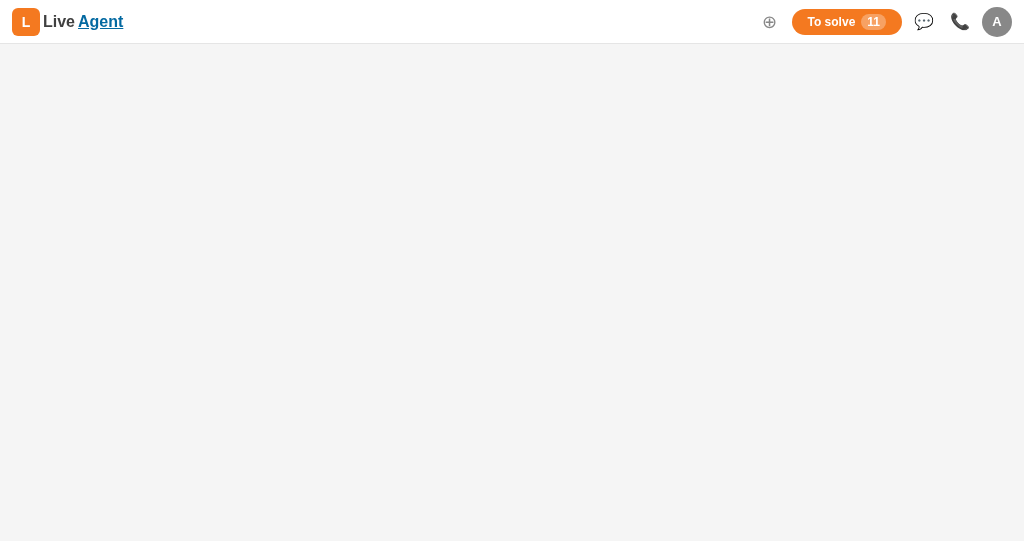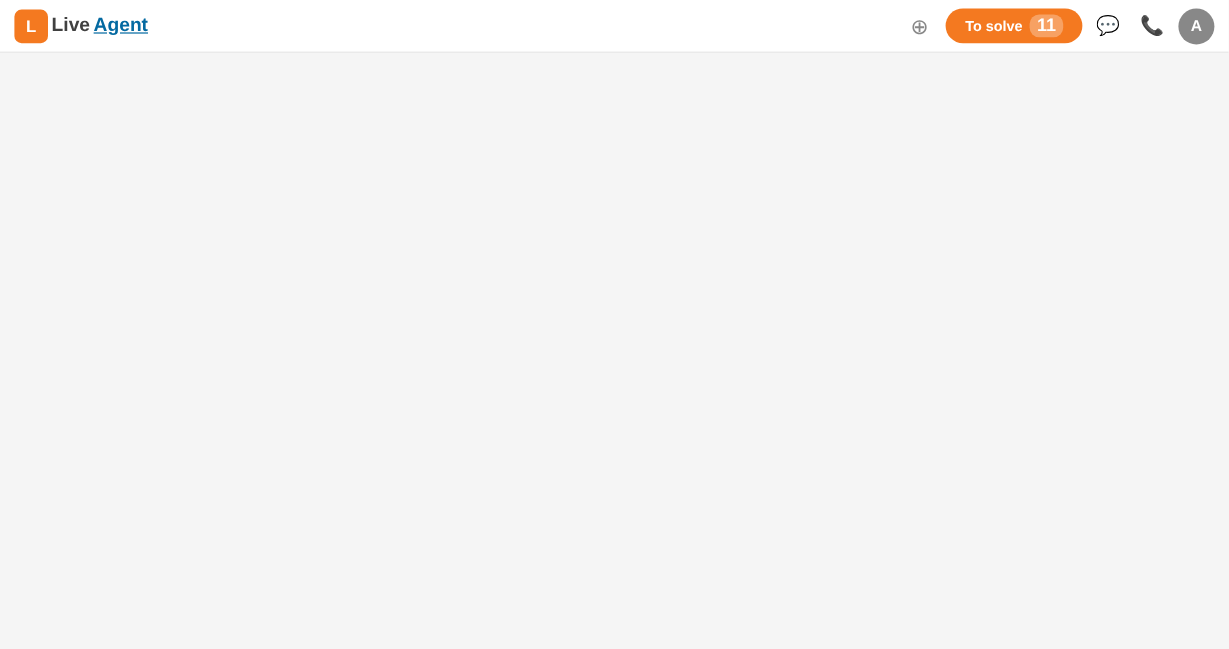--- a/index.html
+++ b/index.html
@@ -19,20 +19,20 @@
   <div class="top-nav" style="position:relative; width:100%; height:44px; display:flex; align-items:center; padding:0 12px; gap:8px; background:#fff; border-bottom:1px solid #e5e5e5; flex-shrink:0;">
     <div style="display:flex;align-items:center;gap:3px;">
       <div style="width:28px;height:28px;background:#f47920;border-radius:6px;display:flex;align-items:center;justify-content:center;color:#fff;font-size:14px;font-weight:700;">L</div>
       <span style="font-size:16px;font-weight:700;color:#404040;">Live</span>
       <span style="font-size:16px;font-weight:700;color:#0369a1;text-decoration:underline;">Agent</span>
     </div>
     <div style="flex:1;"></div>
     <div style="width:28px;height:28px;display:flex;align-items:center;justify-content:center;color:#888;cursor:pointer;font-size:18px;">⊕</div>
     <button style="background:#f47920;color:#fff;border:none;padding:5px 16px;border-radius:16px;font-size:12px;font-weight:600;cursor:pointer;display:flex;align-items:center;gap:6px;">
       <span>To solve</span>
-      <span style="background:rgba(255,255,255,0.3);border-radius:8px;padding:1px 6px;font-size:15px;">11</span>
+      <span style="background:rgba(255,255,255,0.3);border-radius:8px;padding:1px 6px;font-size:12px;">11</span>
     </button>
     <div style="width:28px;height:28px;display:flex;align-items:center;justify-content:center;color:#888;cursor:pointer;font-size:16px;">💬</div>
     <div style="width:28px;height:28px;display:flex;align-items:center;justify-content:center;color:#888;cursor:pointer;font-size:16px;">📞</div>
     <div style="width:30px;height:30px;border-radius:50%;background:#888;display:flex;align-items:center;justify-content:center;color:#fff;font-size:13px;font-weight:600;">A</div>
   </div>
 
 </div>
 
 </body></html>

